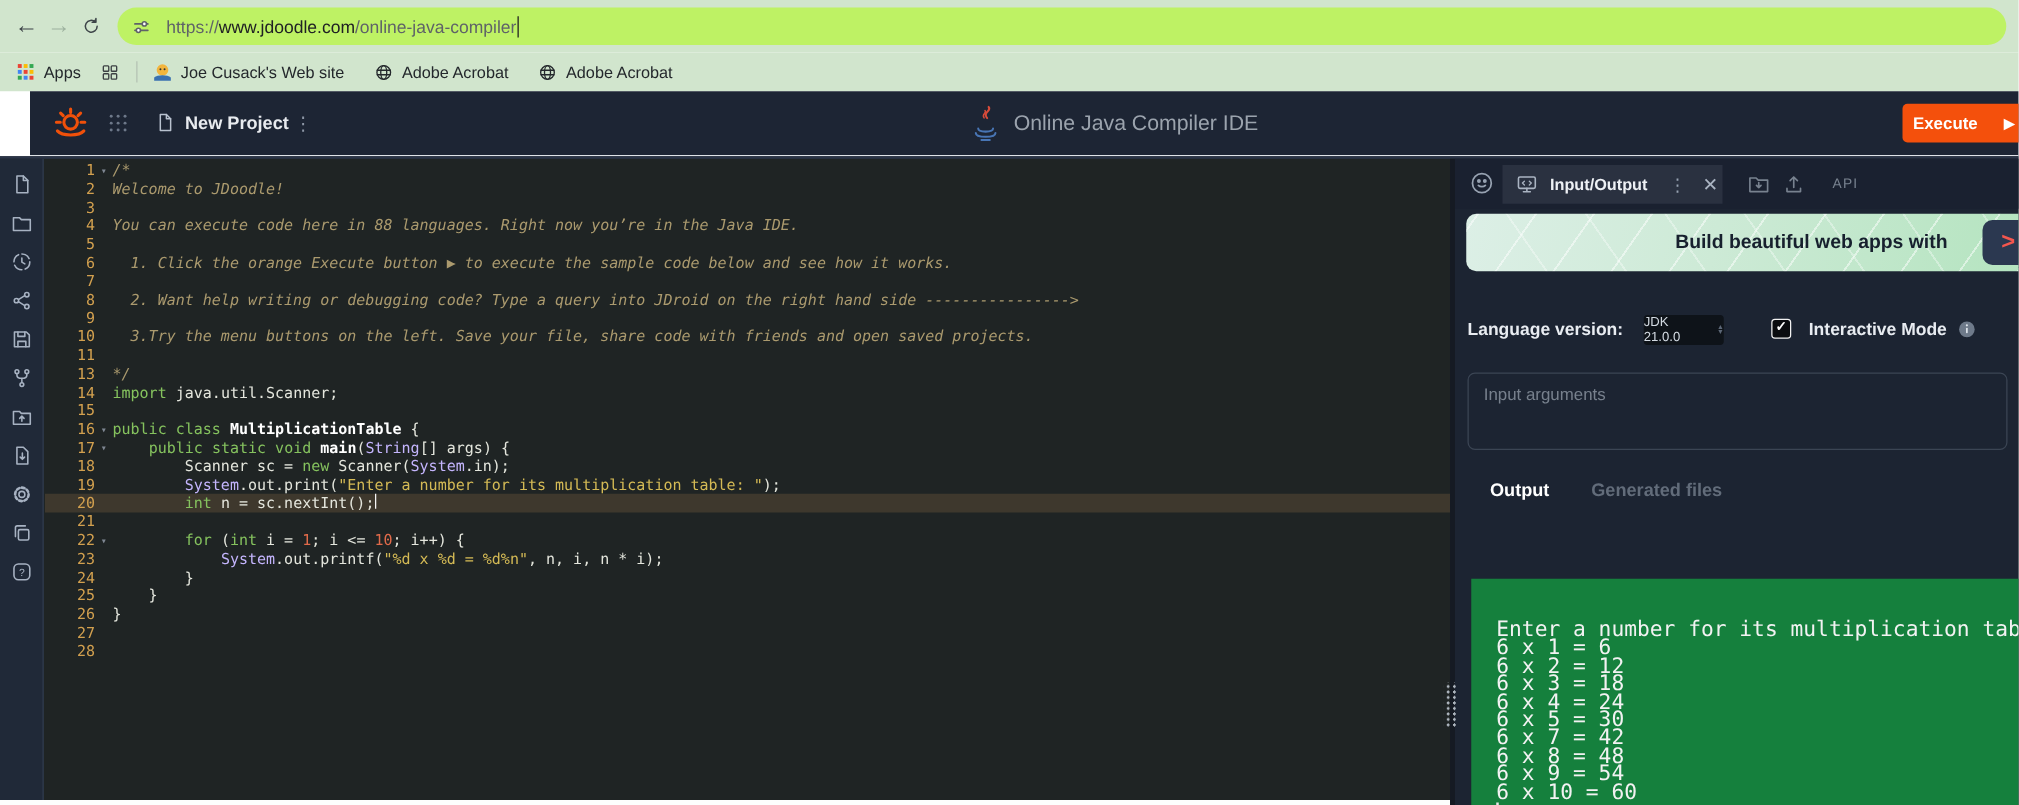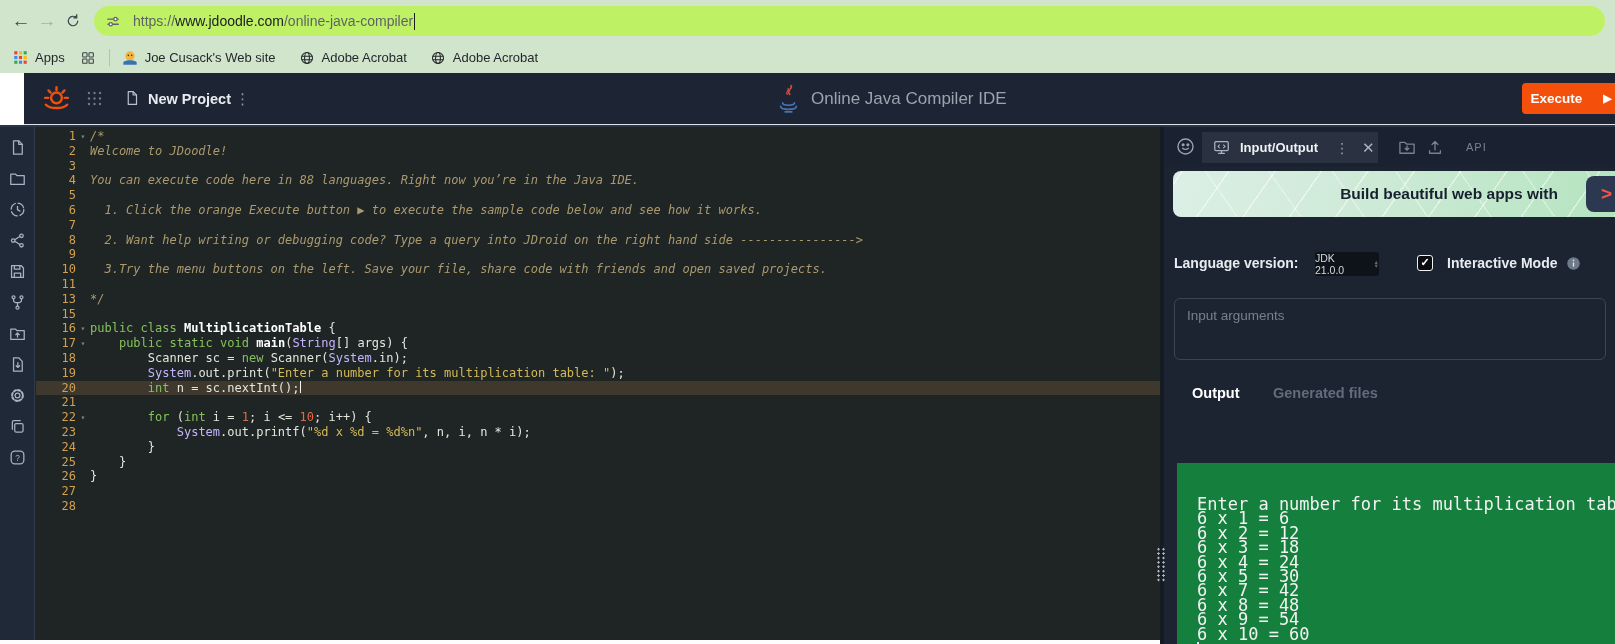--- a/index.html
+++ b/index.html
@@ -328,20 +328,21 @@
         <div class="line"><span class="ln">3</span><span class="fold"></span><span class="codetxt"></span></div>
         <div class="line"><span class="ln">4</span><span class="fold"></span><span class="codetxt"><span class="tk-cm">You can execute code here in 88 languages. Right now you’re in the Java IDE.</span></span></div>
         <div class="line"><span class="ln">5</span><span class="fold"></span><span class="codetxt"></span></div>
         <div class="line"><span class="ln">6</span><span class="fold"></span><span class="codetxt"><span class="tk-cm">  1. Click the orange Execute button ▶ to execute the sample code below and see how it works.</span></span></div>
         <div class="line"><span class="ln">7</span><span class="fold"></span><span class="codetxt"></span></div>
         <div class="line"><span class="ln">8</span><span class="fold"></span><span class="codetxt"><span class="tk-cm">  2. Want help writing or debugging code? Type a query into JDroid on the right hand side ----------------&gt;</span></span></div>
         <div class="line"><span class="ln">9</span><span class="fold"></span><span class="codetxt"></span></div>
         <div class="line"><span class="ln">10</span><span class="fold"></span><span class="codetxt"><span class="tk-cm">  3.Try the menu buttons on the left. Save your file, share code with friends and open saved projects.</span></span></div>
         <div class="line"><span class="ln">11</span><span class="fold"></span><span class="codetxt"></span></div>
         <div class="line"><span class="ln">13</span><span class="fold"></span><span class="codetxt"><span class="tk-cm">*/</span></span></div>
+        <div class="line"><span class="ln">14</span><span class="fold"></span><span class="codetxt"><span class="tk-kw">import</span><span class="tk-pl"> java.util.Scanner;</span></span></div>
         <div class="line"><span class="ln">15</span><span class="fold"></span><span class="codetxt"></span></div>
         <div class="line"><span class="ln">16</span><span class="fold">▾</span><span class="codetxt"><span class="tk-kw">public</span><span class="tk-pl"> </span><span class="tk-kw">class</span><span class="tk-pl"> </span><span class="tk-fn">MultiplicationTable</span><span class="tk-pl"> {</span></span></div>
         <div class="line"><span class="ln">17</span><span class="fold">▾</span><span class="codetxt"><span class="tk-pl">    </span><span class="tk-kw">public</span><span class="tk-pl"> </span><span class="tk-kw">static</span><span class="tk-pl"> </span><span class="tk-kw">void</span><span class="tk-pl"> </span><span class="tk-fn">main</span><span class="tk-pl">(</span><span class="tk-tp">String</span><span class="tk-pl">[] args) {</span></span></div>
         <div class="line"><span class="ln">18</span><span class="fold"></span><span class="codetxt"><span class="tk-pl">        Scanner sc = </span><span class="tk-kw">new</span><span class="tk-pl"> Scanner(</span><span class="tk-tp">System</span><span class="tk-pl">.in);</span></span></div>
         <div class="line"><span class="ln">19</span><span class="fold"></span><span class="codetxt"><span class="tk-pl">        </span><span class="tk-tp">System</span><span class="tk-pl">.out.print(</span><span class="tk-st">"Enter a number for its multiplication table: "</span><span class="tk-pl">);</span></span></div>
         <div class="line active"><span class="ln">20</span><span class="fold"></span><span class="codetxt"><span class="tk-pl">        </span><span class="tk-kw">int</span><span class="tk-pl"> n = sc.nextInt();</span></span><span class="ed-caret"></span></div>
         <div class="line"><span class="ln">21</span><span class="fold"></span><span class="codetxt"></span></div>
         <div class="line"><span class="ln">22</span><span class="fold">▾</span><span class="codetxt"><span class="tk-pl">        </span><span class="tk-kw">for</span><span class="tk-pl"> (</span><span class="tk-kw">int</span><span class="tk-pl"> i = </span><span class="tk-nm">1</span><span class="tk-pl">; i &lt;= </span><span class="tk-nm">10</span><span class="tk-pl">; i++) {</span></span></div>
         <div class="line"><span class="ln">23</span><span class="fold"></span><span class="codetxt"><span class="tk-pl">            </span><span class="tk-tp">System</span><span class="tk-pl">.out.printf(</span><span class="tk-st">"%d x %d = %d%n"</span><span class="tk-pl">, n, i, n * i);</span></span></div>
         <div class="line"><span class="ln">24</span><span class="fold"></span><span class="codetxt"><span class="tk-pl">        }</span></span></div>

